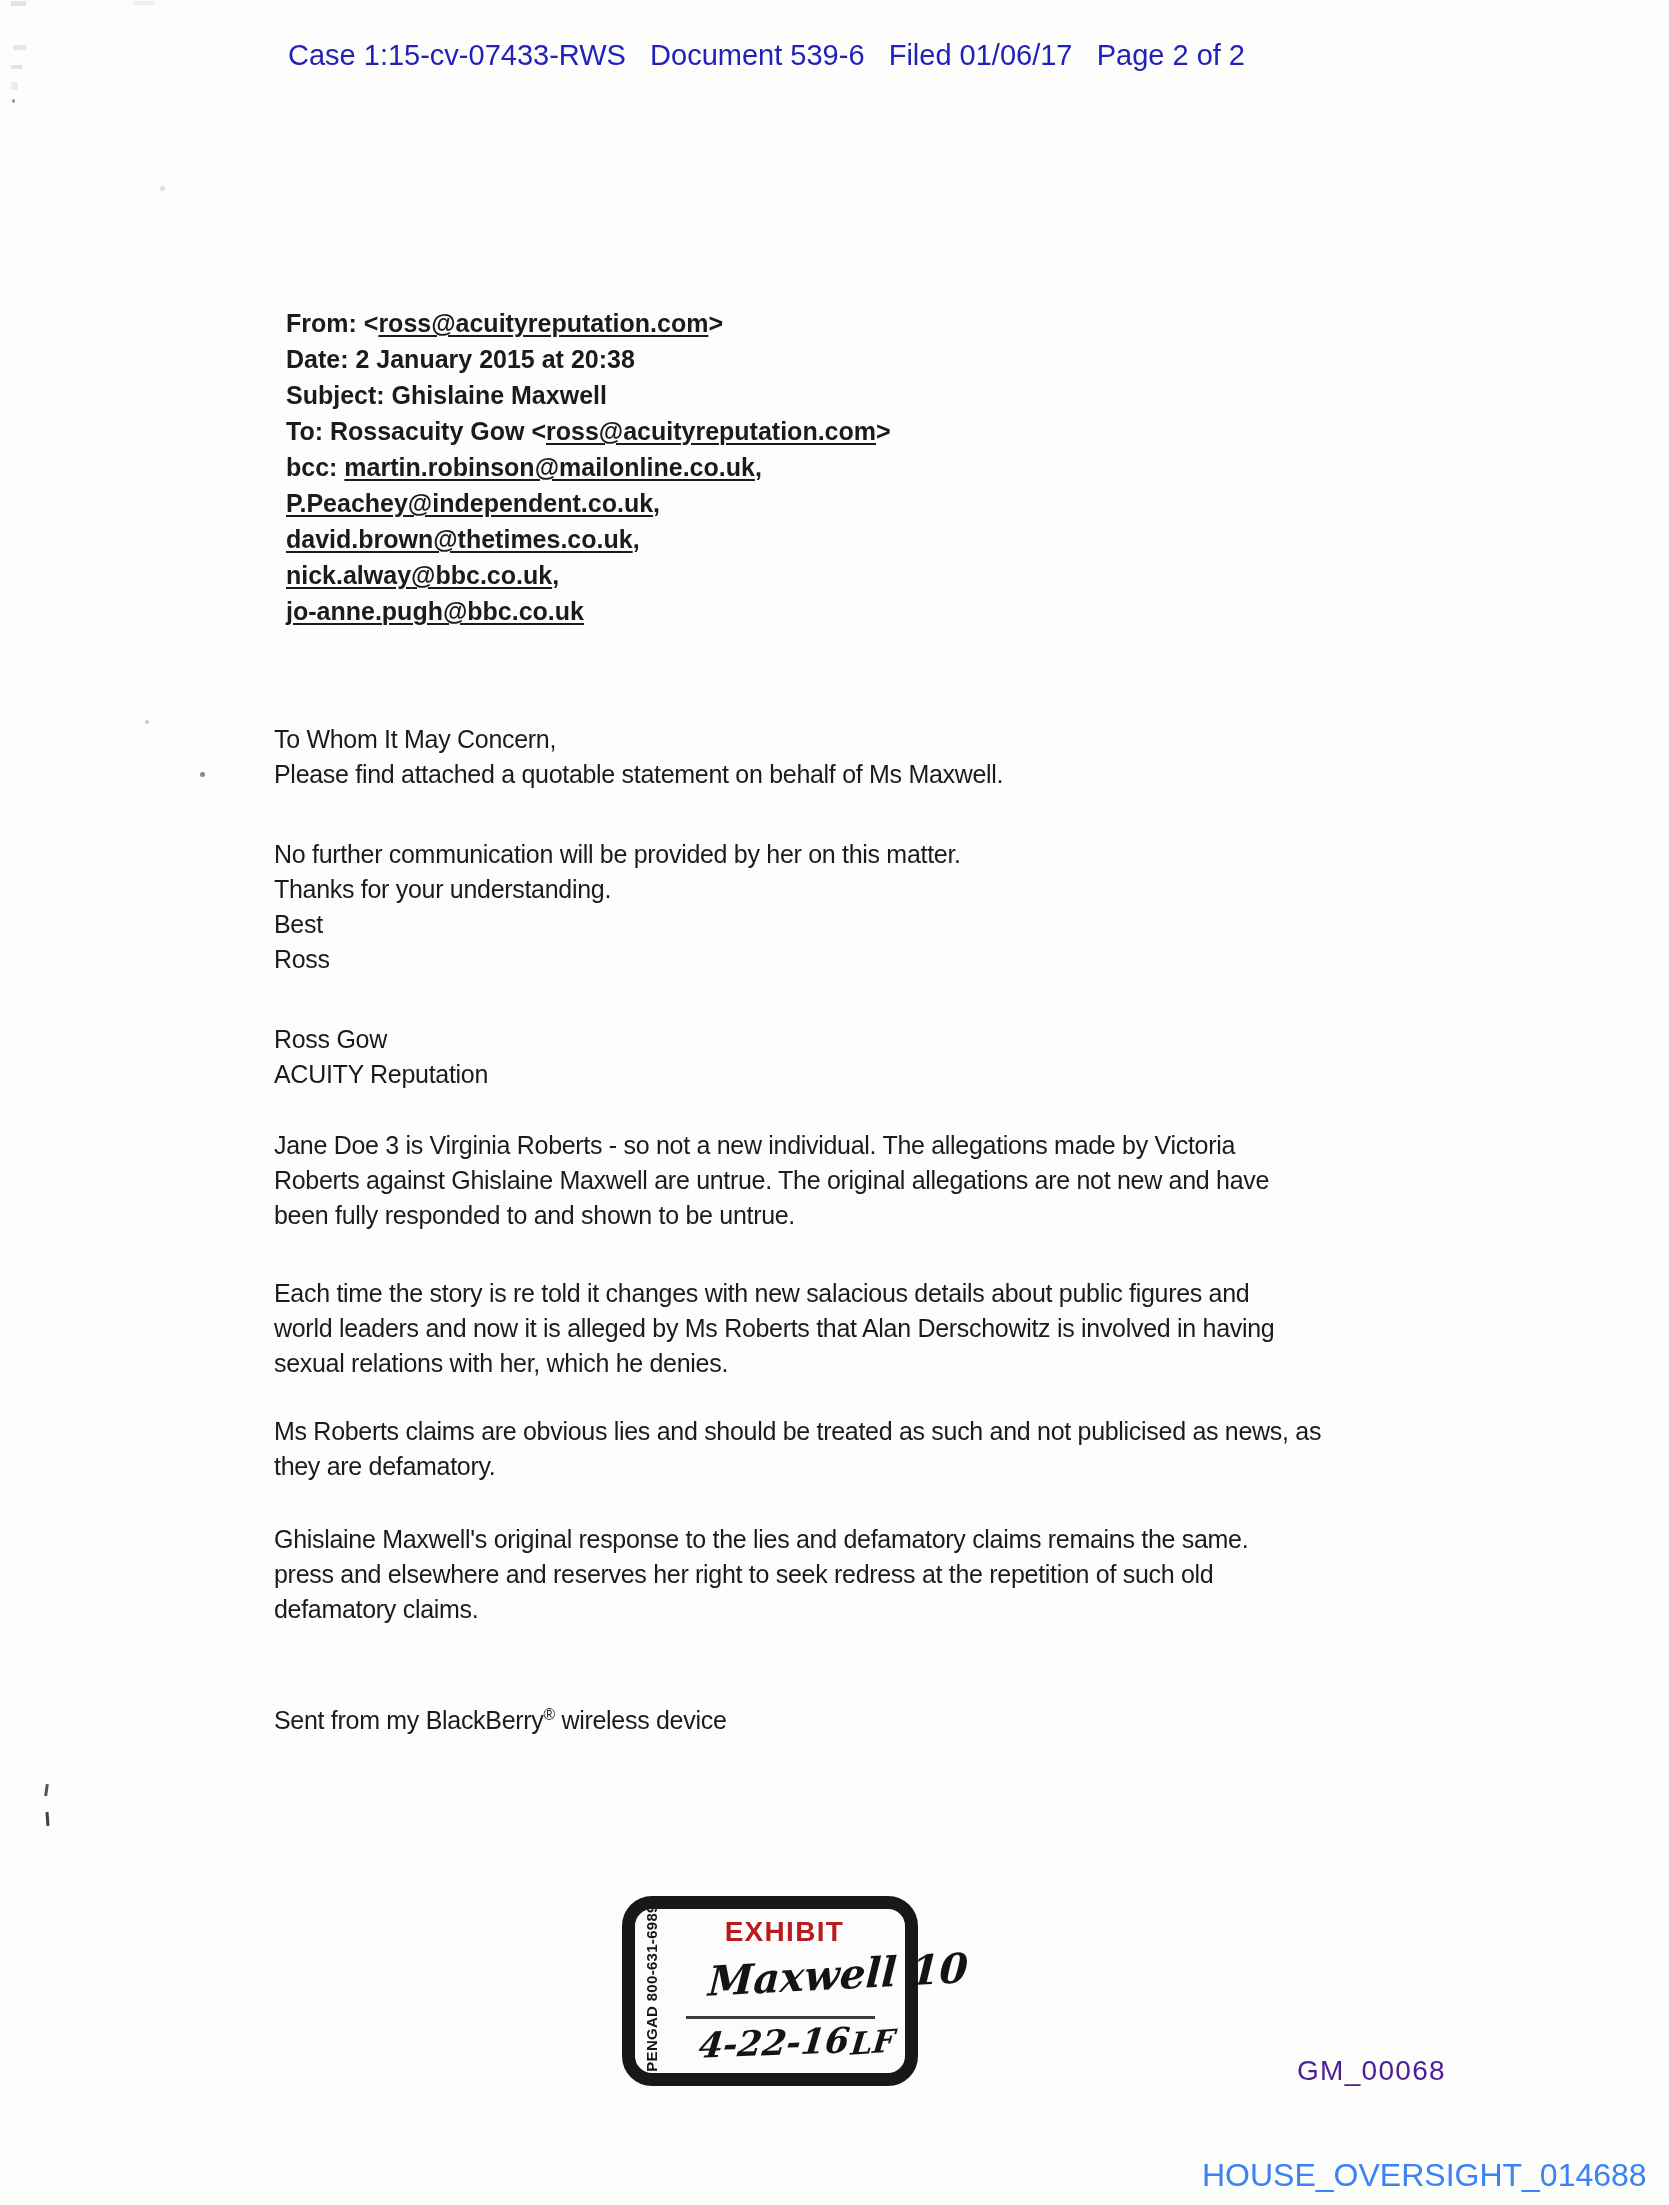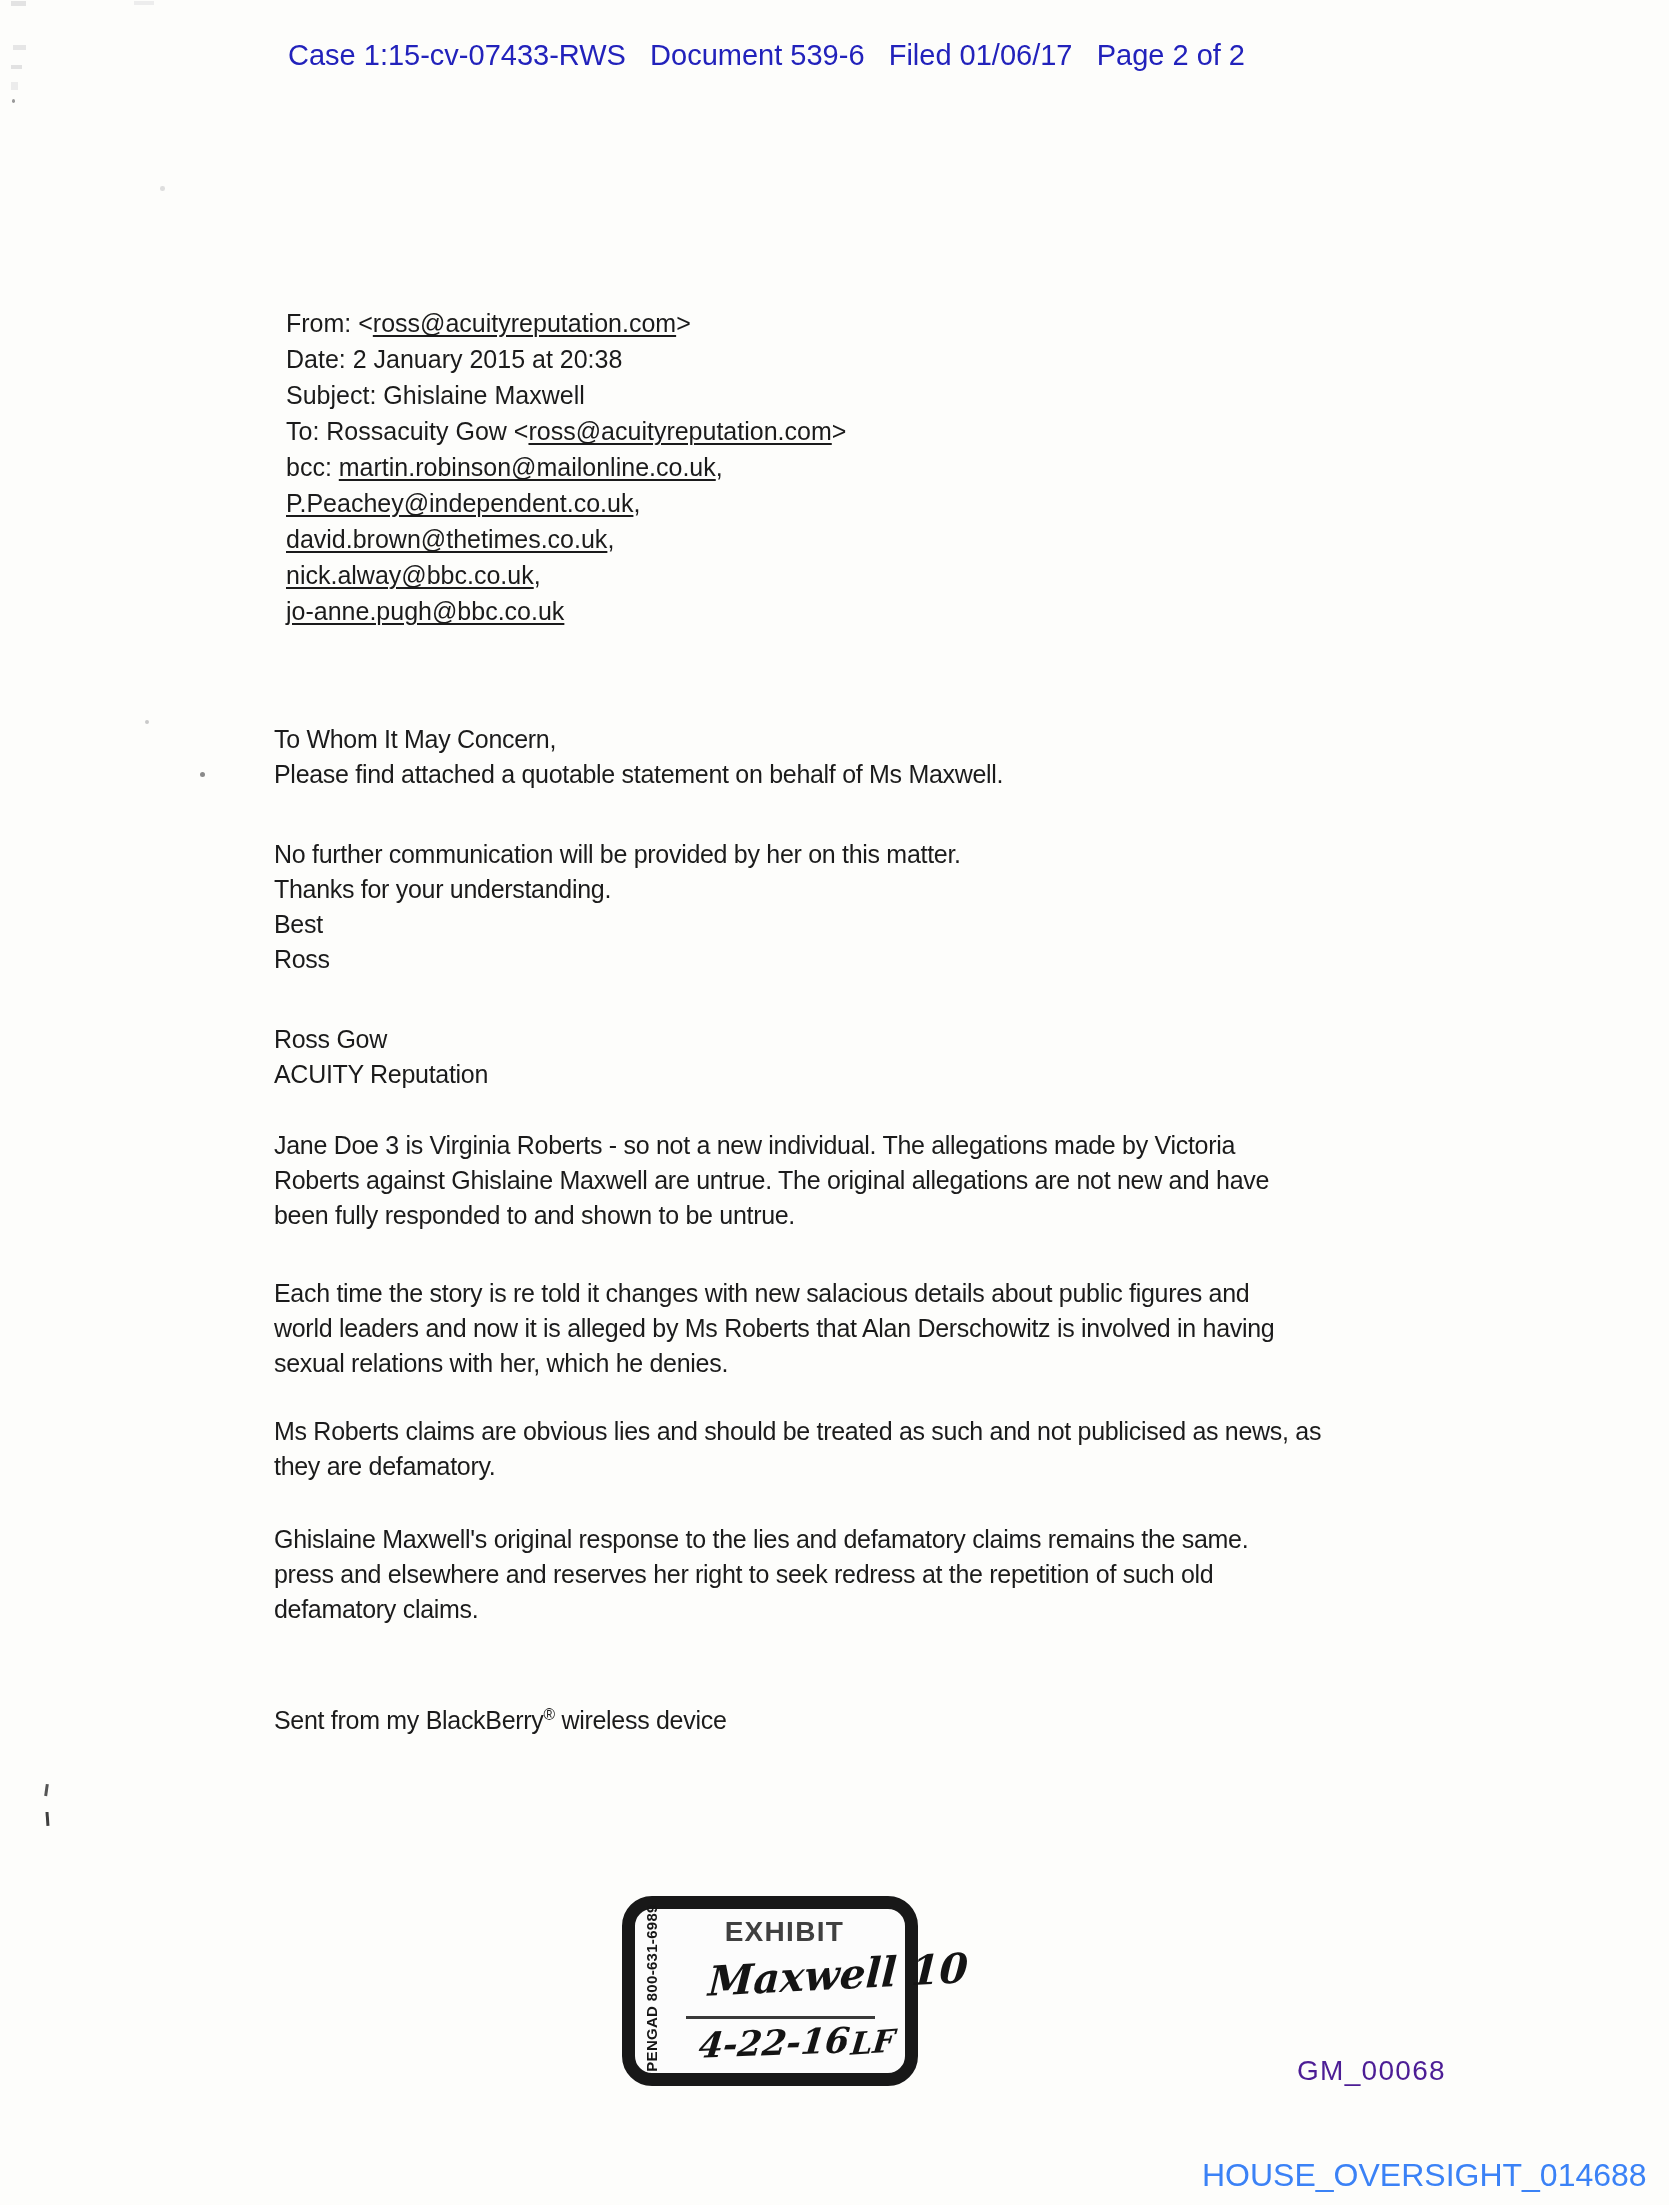--- a/index.html
+++ b/index.html
@@ -17,21 +17,21 @@
     font-size:29px;line-height:35px;
     white-space:pre;
     letter-spacing:0px;
   }
   
   .email-header{
     position:absolute;left:286px;top:305px;
     font-size:25px;line-height:36px;
     white-space:nowrap;
   }
-  .email-header .line{height:36px;}
+  .email-header .line{height:36px;font-weight:bold;}
   .u{
     text-decoration:underline;
     text-underline-offset:3.3px;
     text-decoration-thickness:2px;
   }
   
   .para{
     position:absolute;left:274px;
     font-size:25px;line-height:35px;
     letter-spacing:-0.3px;
@@ -52,21 +52,21 @@
   .pengad{position:absolute;left:15.7px;top:79px;width:0;height:0;}
   .pengad span{
     position:absolute;
     transform:translate(-50%,-50%) rotate(-90deg);
     white-space:nowrap;
     font-size:15px;font-weight:bold;letter-spacing:0.3px;color:#161616;
   }
   .exhibit-title{
     position:absolute;left:38px;right:9.2px;top:6.5px;
     text-align:center;
-    font-size:28px;font-weight:bold;letter-spacing:1.3px;color:#404040;
+    font-size:28px;font-weight:bold;letter-spacing:1.3px;color:#b91c1c;
   }
   .hw{
     font-family:"DejaVu Serif",serif;
     font-style:italic;
     color:#141414;
     white-space:nowrap;
   }
   .hw-name{
     position:absolute;left:73px;top:42px;
     font-size:41px;font-weight:600;

